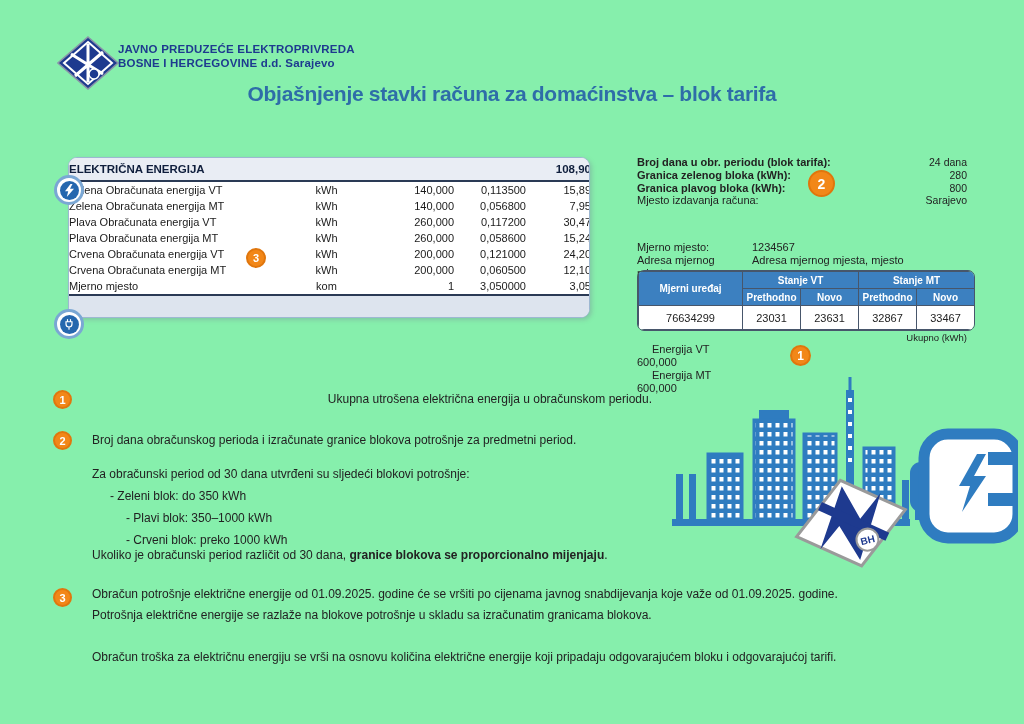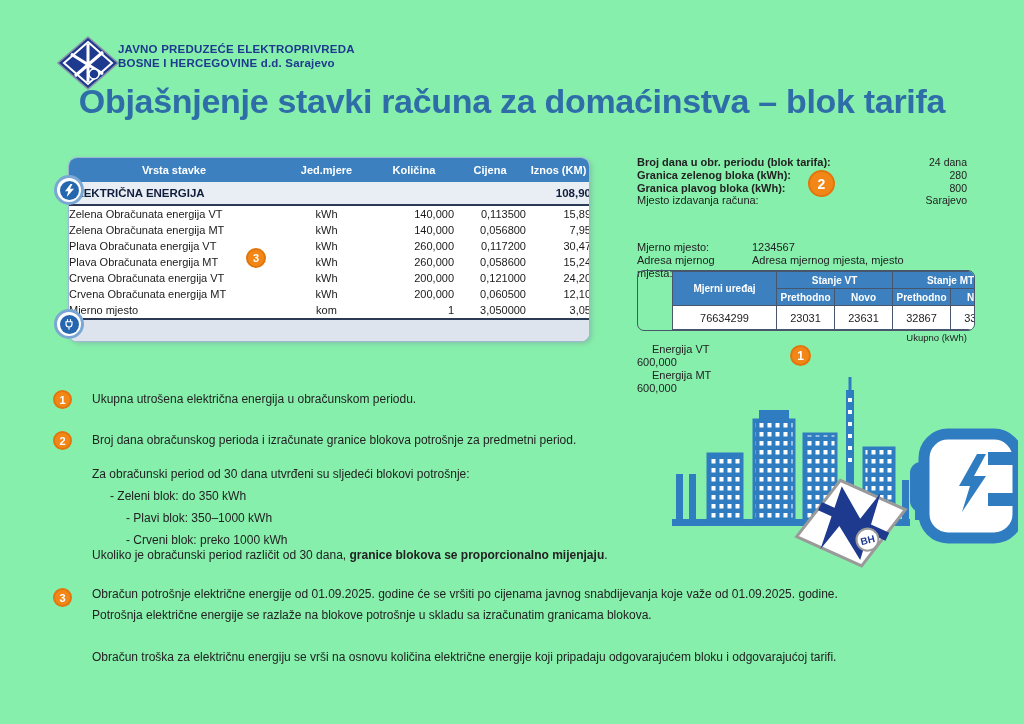--- a/index.html
+++ b/index.html
@@ -4,21 +4,21 @@
 <style>
   html,body{margin:0;padding:0;background:#ffffff;}
   body{font-family:"Liberation Sans",sans-serif;color:#222;}
   #page{position:relative;width:1024px;height:724px;background:#86efac;overflow:hidden;}
 
   
   .logo-mark{position:absolute;left:57px;top:36px;width:62px;height:54px;}
   .company{position:absolute;left:118px;top:42px;line-height:14px;}
   .company div{font-size:11.5px;font-weight:bold;color:#1e3a8f;letter-spacing:.2px;}
   .page-title{position:absolute;left:0;right:0;top:82px;text-align:center;
-    font-size:34px;font-weight:bold;color:#2e6da8;letter-spacing:-.3px;}
+    font-size:21px;font-weight:bold;color:#2e6da8;letter-spacing:-.3px;}
 
   
   .tbl-wrap{position:absolute;left:68px;top:157px;width:522px;}
   .tbl-box{border:1.5px solid #9db8d2;border-radius:9px;overflow:hidden;background:#fff;
     box-shadow:2px 2px 4px rgba(120,130,145,.35);}
   table.main{border-collapse:collapse;width:100%;table-layout:fixed;}
   table.main th{background:#3c80c0;color:#fff;font-size:11px;font-weight:bold;height:22px;text-align:center;}
   table.main td{font-size:11px;color:#1a1a1a;height:16px;padding:0;}
   tr.section td{background:#e9edf4;font-weight:bold;color:#0f1e3c;height:22px;font-size:11.5px;
     border-bottom:2px solid #2a3a55;}
@@ -36,21 +36,21 @@
   .info-panel{position:absolute;left:637px;top:156px;width:330px;}
   .info-row{display:flex;justify-content:space-between;font-size:11px;line-height:12.8px;}
   .info-row .lbl{white-space:nowrap;}
   .info-row .val{text-align:right;font-size:10.5px;white-space:nowrap;}
   .info-row.bold .lbl{font-weight:bold;}
   .addr-row{display:flex;font-size:11px;line-height:13px;}
   .addr-row .lbl{width:115px;}
 
   
   .meter-wrap{position:absolute;left:637px;top:270px;width:338px;}
-  .meter-box{border-radius:7px;overflow:hidden;border:1.5px solid #47566b;padding-left:34px;}
+  .meter-box{border-radius:7px;overflow:hidden;border:1.5px solid #47566b;}
   table.meter{border-collapse:collapse;width:100%;table-layout:fixed;}
   table.meter th{background:#3c80c0;color:#fff;font-size:10px;font-weight:bold;height:14px;
     border:1px solid #47566b;text-align:center;}
   table.meter td{background:#fff;font-size:11px;text-align:center;height:21px;border:1px solid #47566b;}
   .totals{position:absolute;left:637px;top:332px;width:330px;}
   .ukupno{font-size:9.5px;text-align:right;}
   .tot-row{display:flex;justify-content:space-between;font-size:11px;line-height:13px;flex-direction:column;}
   .tot-row .lbl{padding-left:15px;}
 
   
@@ -82,27 +82,20 @@
     <div class="tbl-box">
       <table class="main">
         <colgroup>
             <col style="width:210px">
             <col style="width:95px">
             <col style="width:80px">
             <col style="width:72px">
             <col style="width:65px">
           </colgroup>
         <tbody>
-            <tr>
-          <th>Vrsta stavke</th>
-          <th>Jed.mjere</th>
-          <th>Količina</th>
-          <th>Cijena</th>
-          <th>Iznos (KM)</th>
-        </tr>
         <tr class="section">
           <td class="name">ELEKTRIČNA ENERGIJA</td>
           <td></td>
               <td></td>
               <td></td>
           <td class="amount">108,90</td>
         </tr>
         <tr>
           <td class="name">Zelena Obračunata energija VT</td>
           <td class="unit">kWh</td>
@@ -247,21 +240,21 @@
       <span>600,000</span>
     </div>
     <div class="tot-row">
       <span class="lbl">Energija MT</span>
       <span>600,000</span>
     </div>
   </div>
   <div class="badge" style="left:790px;top:345px;width:21px;height:21px;font-size:12px;">1</div>
 
   <div class="badge" style="left:53px;top:390px;width:19px;height:19px;font-size:11px;">1</div>
-  <div class="note" style="left:92px;top:392px;width:560px;">Ukupna utrošena električna energija u obračunskom periodu.</div>
+  <div class="note" style="left:92px;top:392px;width:560px;text-align:right;">Ukupna utrošena električna energija u obračunskom periodu.</div>
 
   <div class="badge" style="left:53px;top:431px;width:19px;height:19px;font-size:11px;">2</div>
   <div class="note" style="left:92px;top:433px;width:580px;">Broj dana obračunskog perioda i izračunate granice blokova potrošnje za predmetni period.</div>
   <div class="note" style="left:92px;top:467px;width:580px;">Za obračunski period od 30 dana utvrđeni su sljedeći blokovi potrošnje:</div>
   <div class="note" style="left:110px;top:489px;width:560px;">- Zeleni blok: do 350 kWh</div>
   <div class="note" style="left:126px;top:511px;width:560px;">- Plavi blok: 350–1000 kWh</div>
   <div class="note" style="left:126px;top:533px;width:560px;">- Crveni blok: preko 1000 kWh</div>
   <div class="note" style="left:92px;top:548px;width:600px;">
     <span>Ukoliko je obračunski period različit od 30 dana, </span><b>granice blokova se proporcionalno mijenjaju</b><span>.</span>
   </div>

